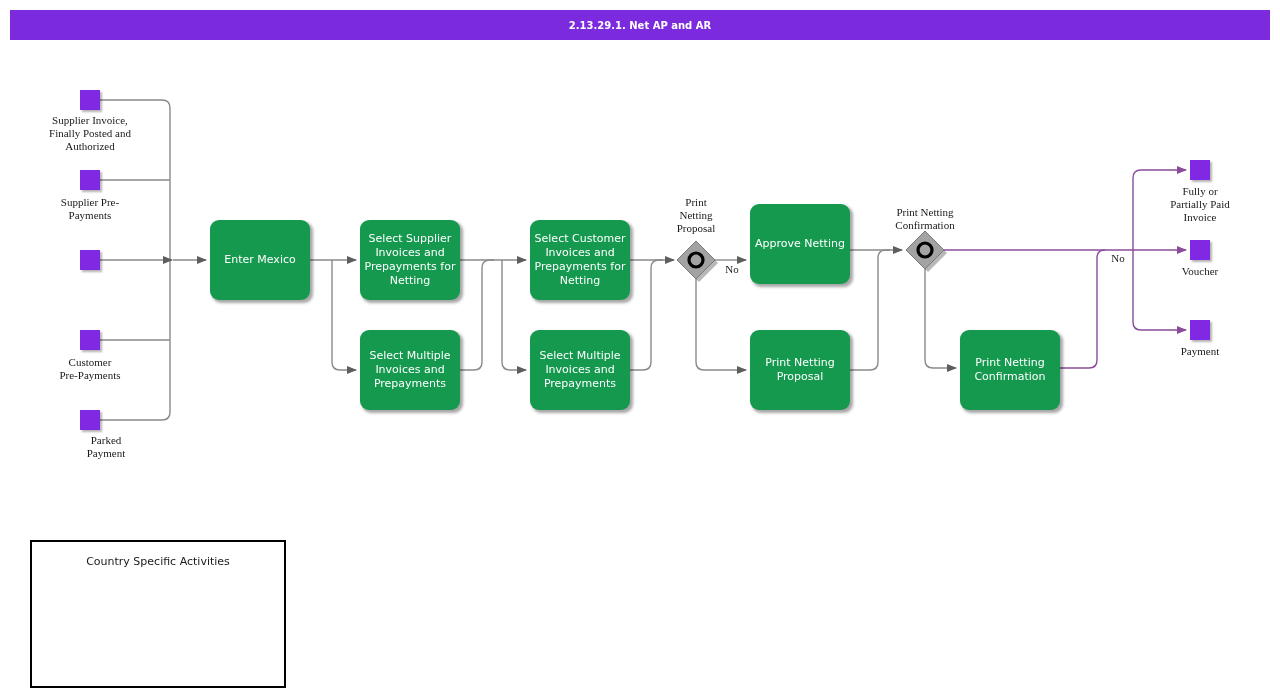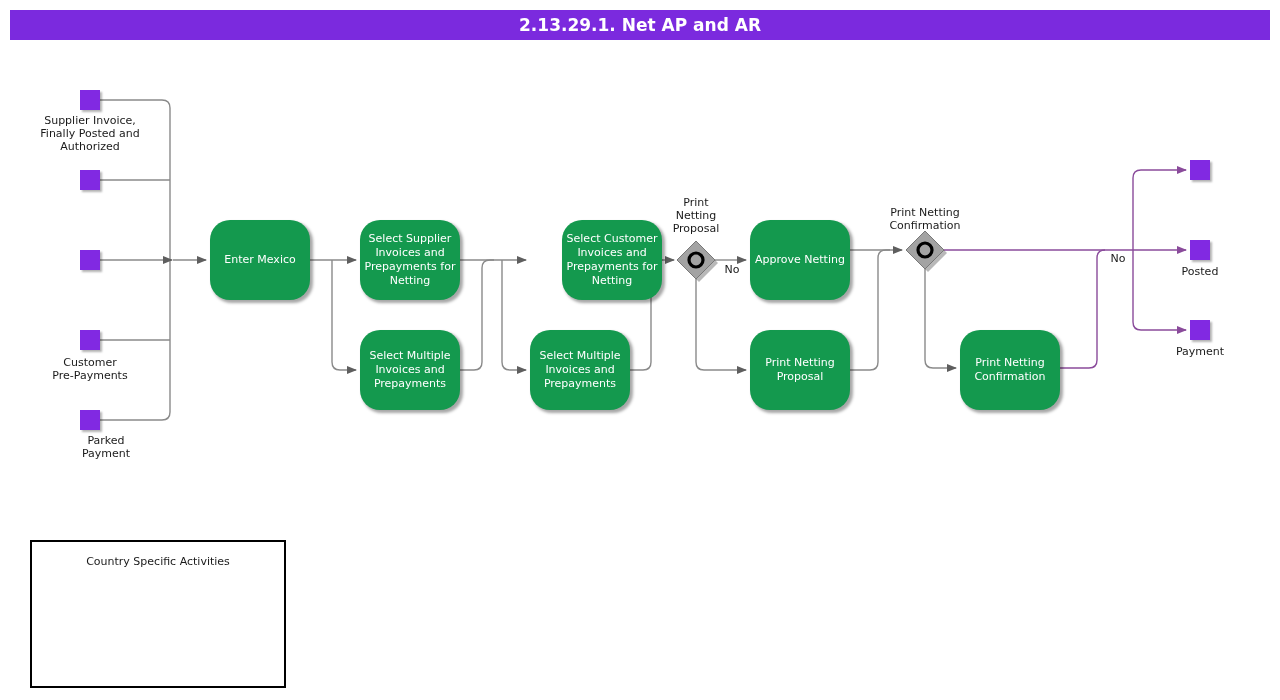--- a/index.html
+++ b/index.html
@@ -1,33 +1,33 @@
 <!DOCTYPE html>
 <html style="--header: #7b2ade; --activity: #14994e; --event: #8129e2; --line: #8a8a8a; --arrowhead: #5e5e5e; --flow: #8a4b9b; --gateway: #a3a3a3; --gateway-border: #787878; --ring: #000000; --text: #1a1a1a;"><head>
 <meta charset="utf-8">
 <style>
   html,body { margin:0; padding:0; background:#fff; }
   body { font-family:"DejaVu Sans","Liberation Sans",sans-serif; }
   .stage { position:relative; width:1280px; height:700px; background:#fff; overflow:hidden;
            font-size:11px; color:var(--text,#1a1a1a); }
   .header { position:absolute; left:10px; top:10px; width:1260px; height:30px;
             background:var(--header,#7b2ade); display:flex; align-items:center; justify-content:center; }
-  .header span { color:#fff; font-weight:bold; font-size:17px; }
+  .header span { color:#fff; font-weight:bold; font-size:10px; }
   .wires { position:absolute; left:0; top:0; width:1280px; height:700px; }
   .wire   { stroke:var(--line,#8a8a8a); stroke-width:1.4; fill:none; }
   .wire-p { stroke:var(--flow,#8a4b9b); stroke-width:1.4; fill:none; }
   .mk-gray   { fill:var(--arrowhead,#5e5e5e); }
   .mk-purple { fill:var(--flow,#8a4b9b); }
   .gw-shadow { fill:rgba(0,0,0,0.28); }
   .gw-diamond{ fill:var(--gateway,#a3a3a3); stroke:var(--gateway-border,#787878); stroke-width:1; }
   .gw-ring   { fill:none; stroke:var(--ring,#000); stroke-width:3.2; }
   .event { position:absolute; width:20px; height:20px; background:var(--event,#8129e2);
            box-shadow:2px 2px 2px rgba(0,0,0,0.3); }
-  .lbl { position:absolute; text-align:center; line-height:13px; white-space:pre-line; }
-  .activity { position:absolute; width:100px; height:80px; border-radius:20px;
+  .lbl { position:absolute; text-align:center; line-height:13px; white-space:pre-line;font-family:Liberation Serif, serif; }
+  .activity { position:absolute; width:100px; height:80px; border-radius:9px;
               background:var(--activity,#14994e); color:#fff;
               display:flex; align-items:center; justify-content:center; text-align:center;
               line-height:14px; white-space:pre-line; padding:3px; box-sizing:border-box;
               box-shadow:2.5px 2.5px 3px rgba(0,0,0,0.35); }
   .country-box { position:absolute; left:30px; top:540px; width:256px; height:148px;
                  border:2px solid #000; box-sizing:border-box; }
   .country-title { position:absolute; left:0; top:13px; width:100%; text-align:center; }
 </style>
 </head>
 <body>
@@ -92,58 +92,63 @@
 
   <div class="event" style="left:80px; top:90px;"></div>
   <div class="event" style="left:80px; top:170px;"></div>
   <div class="event" style="left:80px; top:250px;"></div>
   <div class="event" style="left:80px; top:330px;"></div>
   <div class="event" style="left:80px; top:410px;"></div>
 
   <div class="lbl" style="left:15px; top:114px; width:150px;">Supplier Invoice,
 Finally Posted and
 Authorized</div>
+  <div class="lbl" style="left:15px; top:196px; width:150px;">Supplier Pre-
+Payments</div>
   <div class="lbl" style="left:15px; top:356px; width:150px;">Customer
 Pre-Payments</div>
   <div class="lbl" style="left:31px; top:434px; width:150px;">Parked
 Payment</div>
 
   <div class="activity" style="left:210px; top:220px;">Enter Mexico</div>
   <div class="activity" style="left:360px; top:220px;">Select Supplier
 Invoices and
 Prepayments for
 Netting</div>
   <div class="activity" style="left:360px; top:330px;">Select Multiple
 Invoices and
 Prepayments</div>
-  <div class="activity" style="left:530px; top:220px;margin-left:32px;">Select Customer
+  <div class="activity" style="left:530px; top:220px;">Select Customer
 Invoices and
 Prepayments for
 Netting</div>
   <div class="activity" style="left:530px; top:330px;">Select Multiple
 Invoices and
 Prepayments</div>
-  <div class="activity" style="left:750px; top:220px;">Approve Netting</div>
+  <div class="activity" style="left:750px; top:204px;">Approve Netting</div>
   <div class="activity" style="left:750px; top:330px;">Print Netting
 Proposal</div>
   <div class="activity" style="left:960px; top:330px;">Print Netting
 Confirmation</div>
 
   <div class="lbl" style="left:646px; top:196px; width:100px;">Print
 Netting
 Proposal</div>
   <div class="lbl" style="left:718px; top:263px; width:28px;">No</div>
   <div class="lbl" style="left:865px; top:206px; width:120px;">Print Netting
 Confirmation</div>
   <div class="lbl" style="left:1104px; top:252px; width:28px;">No</div>
 
   <div class="event" style="left:1190px; top:160px;"></div>
   <div class="event" style="left:1190px; top:240px;"></div>
   <div class="event" style="left:1190px; top:320px;"></div>
 
-  <div class="lbl" style="left:1140px; top:265px; width:120px;">Posted</div>
+  <div class="lbl" style="left:1140px; top:185px; width:120px;">Fully or
+Partially Paid
+Invoice</div>
+  <div class="lbl" style="left:1140px; top:265px; width:120px;">Voucher</div>
   <div class="lbl" style="left:1140px; top:345px; width:120px;">Payment</div>
 
   <div class="country-box">
     <div class="country-title">Country Specific Activities</div>
   </div>
 
 </div>
 
 </body></html>

